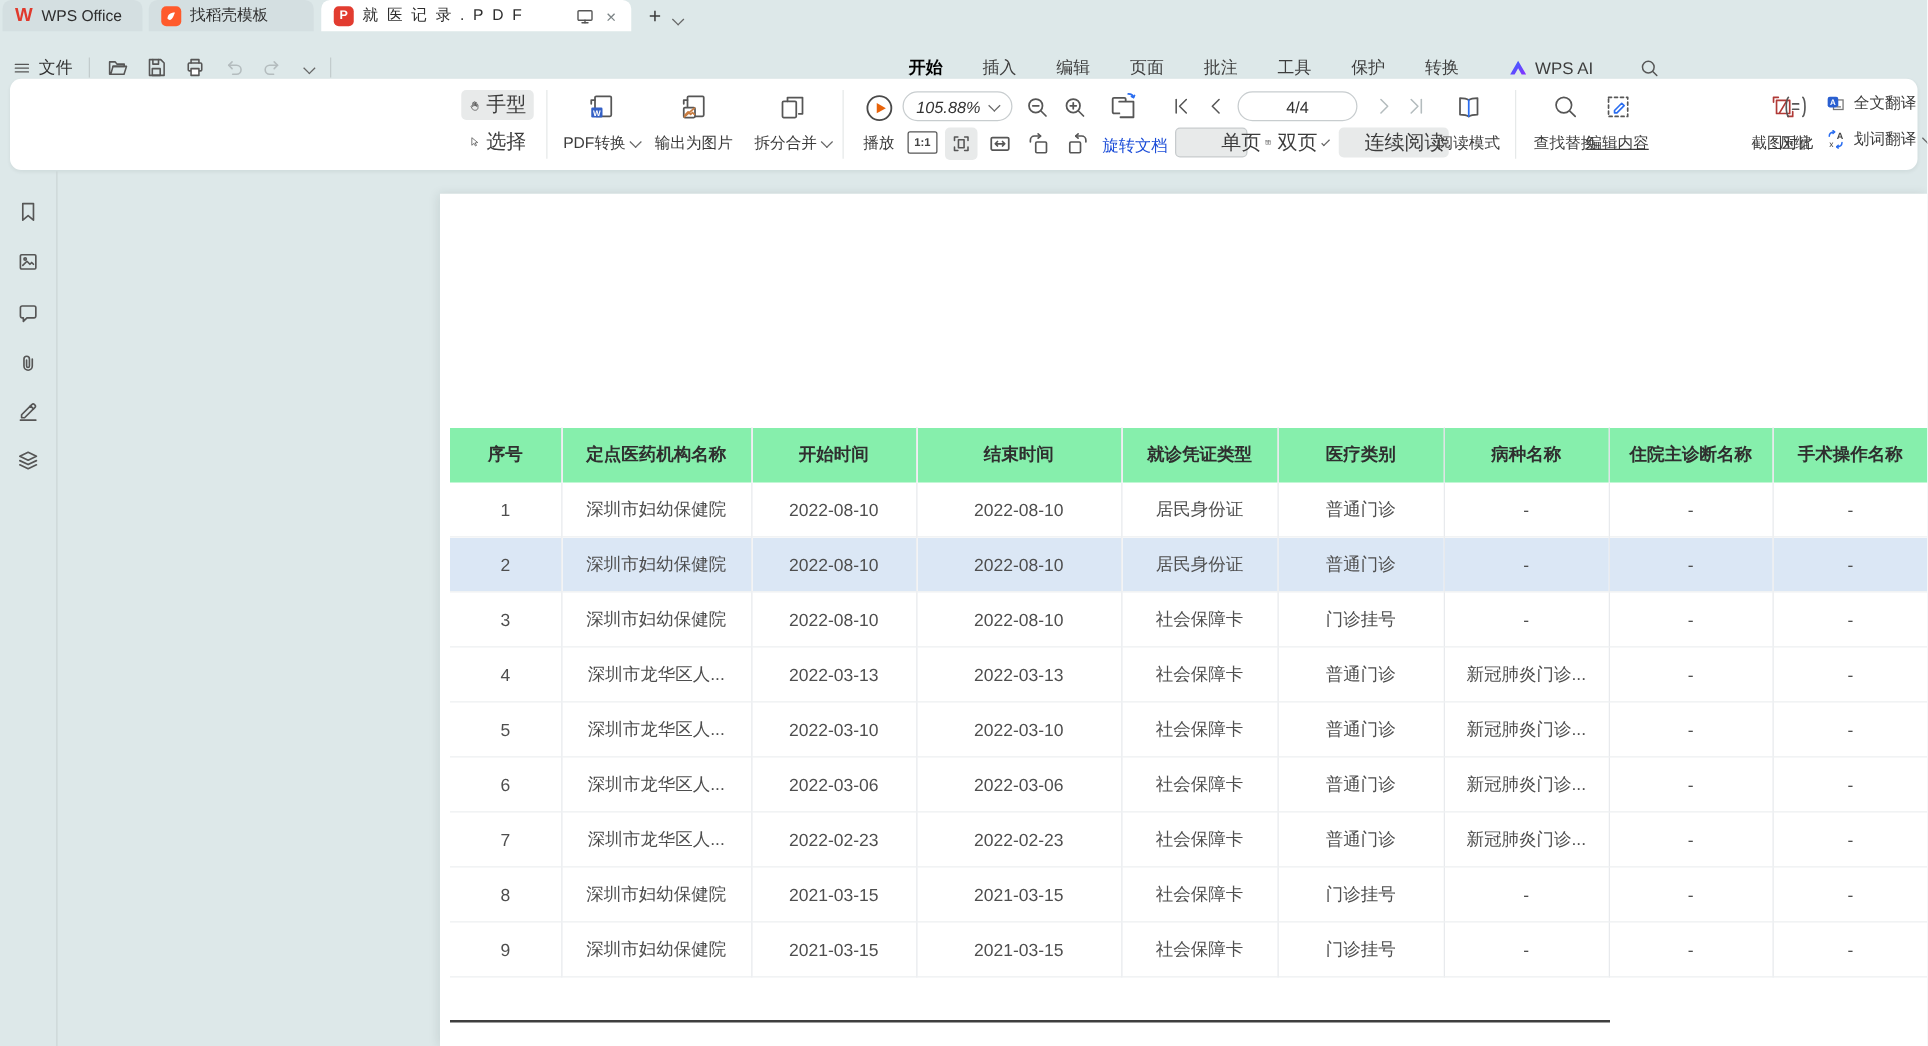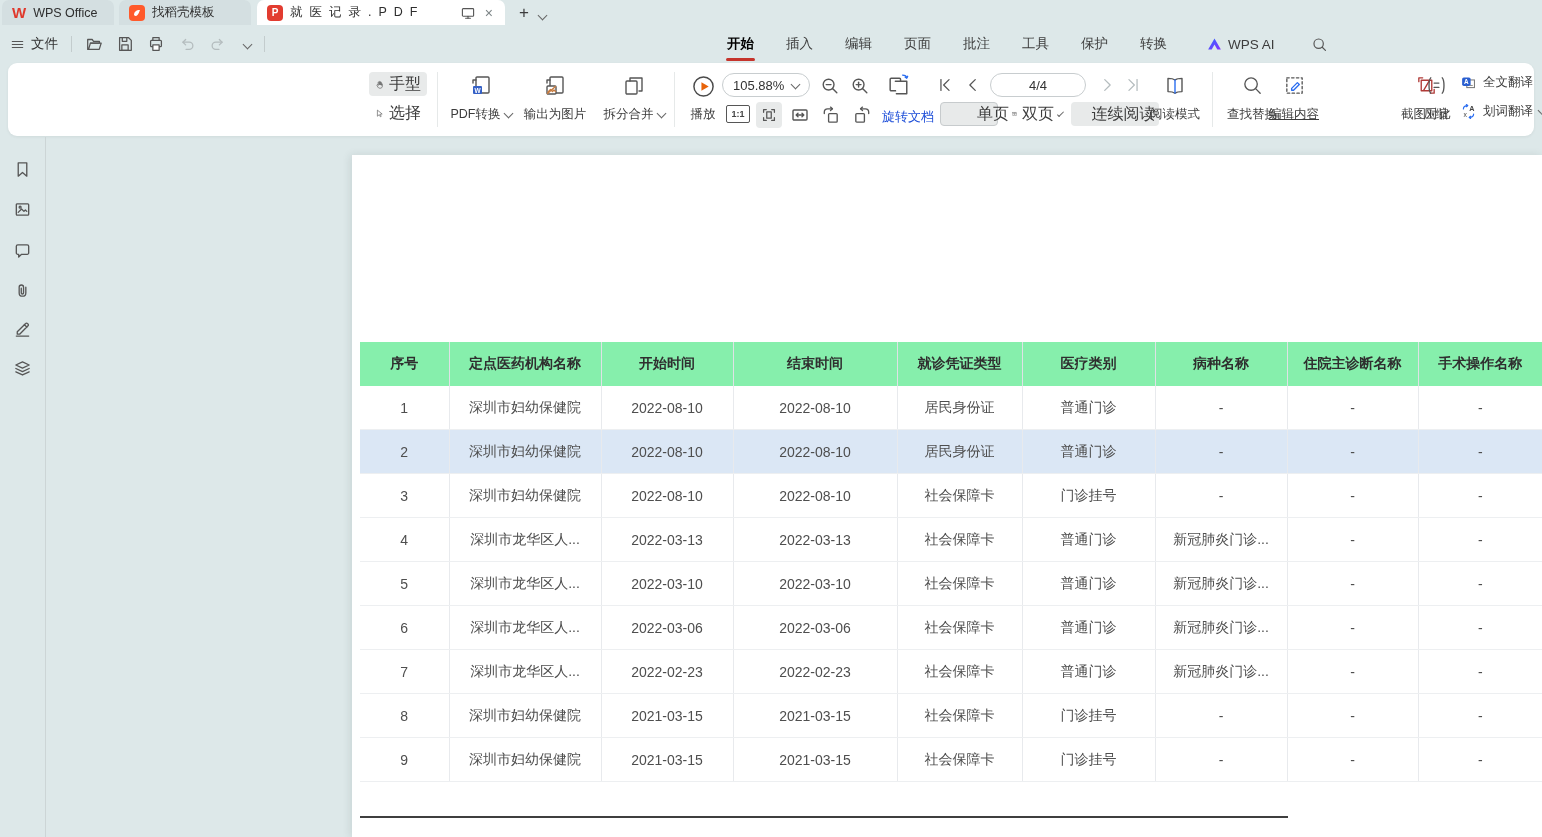--- a/index.html
+++ b/index.html
@@ -13,21 +13,21 @@
   .tabbar{position:absolute;left:0;top:0;right:0;height:25px;display:flex;align-items:flex-end;}
   .tab{height:25px;box-sizing:border-box;display:flex;align-items:center;gap:7px;padding:0 10px;border-radius:7px 7px 0 0;font-size:12.5px;white-space:nowrap;}
   .tab.inact{background:#d4dfe1;}
   .tab.act{background:#ffffff;}
   .badge{width:16px;height:16px;border-radius:4px;display:flex;align-items:center;justify-content:center;color:#fff;font-size:10px;font-weight:bold;flex:0 0 auto;}
   .wlogo{color:#e0392c;font-weight:bold;font-size:15px;line-height:1;}
   .xbtn{color:#7c8486;font-size:14px;padding:0 2px;}
   .plusbtn{font-size:17px;color:#3c3c3c;margin:0 0 2px 14px;}
   .tabchev{margin:0 0 6px 10px;}
   
-  .menurow{position:absolute;left:0;top:25px;right:0;height:38px;}
+  .menurow{position:absolute;left:0;top:35px;right:0;height:38px;}
   .mleft{position:absolute;left:10px;top:0;height:38px;display:flex;align-items:center;gap:13px;font-size:13.5px;color:#333;}
   .mdiv{width:1px;height:16px;background:#c3cccd;}
   .ribbon{position:absolute;left:726px;top:0;height:38px;display:flex;align-items:center;gap:30px;font-size:13.5px;color:#3d3d3d;}
   .rtab{position:relative;height:38px;display:flex;align-items:center;padding:0 1px;}
   .rtab.activ{color:#000000;font-weight:bold;}
   .rtab.activ::after{content:"";position:absolute;left:0;right:0;bottom:2px;height:3px;background:#c5342c;border-radius:2px;}
   .wpsai{display:flex;align-items:center;gap:5px;margin-left:8px;font-size:13.5px;}
   
   .panel{position:absolute;left:8px;top:63px;width:1526px;height:73px;background:#fff;border-radius:9px;box-shadow:0 1px 3px rgba(40,60,60,.07);}
   .vdiv{position:absolute;top:9px;bottom:9px;width:1px;background:#e6e9e9;}
@@ -207,21 +207,21 @@
     <div class="tbig" style="left:672px;width:46px;">
       <svg width="25" height="25" viewBox="0 0 24 24">
           <circle cx="12" cy="12" r="9.2" fill="none" stroke="#4a4a4a" stroke-width="1.4"></circle>
           <path d="M10 8v8l7-4z" fill="#e8630a"></path>
         </svg>
       <span class="lbl">
           <span>播放</span>
         </span>
     </div>
 
-    <div class="combo" style="left:714px;top:10px;width:88px;height:24px;">
+    <div class="combo" style="left:714px;top:10px;width:88px;height:24px;font-style:italic;">
       <span>105.88%</span>
       <span class="cv"></span>
     </div>
     <svg class="ic navb" style="left:812px;" width="20" height="20" viewBox="0 0 20 20">
         <circle cx="8.6" cy="8.6" r="5.4"></circle>
         <line x1="12.8" y1="12.8" x2="16.8" y2="16.8"></line>
         <line x1="6.2" y1="8.6" x2="11" y2="8.6"></line>
       </svg>
     <svg class="ic navb" style="left:842px;" width="20" height="20" viewBox="0 0 20 20">
         <circle cx="8.6" cy="8.6" r="5.4"></circle>

